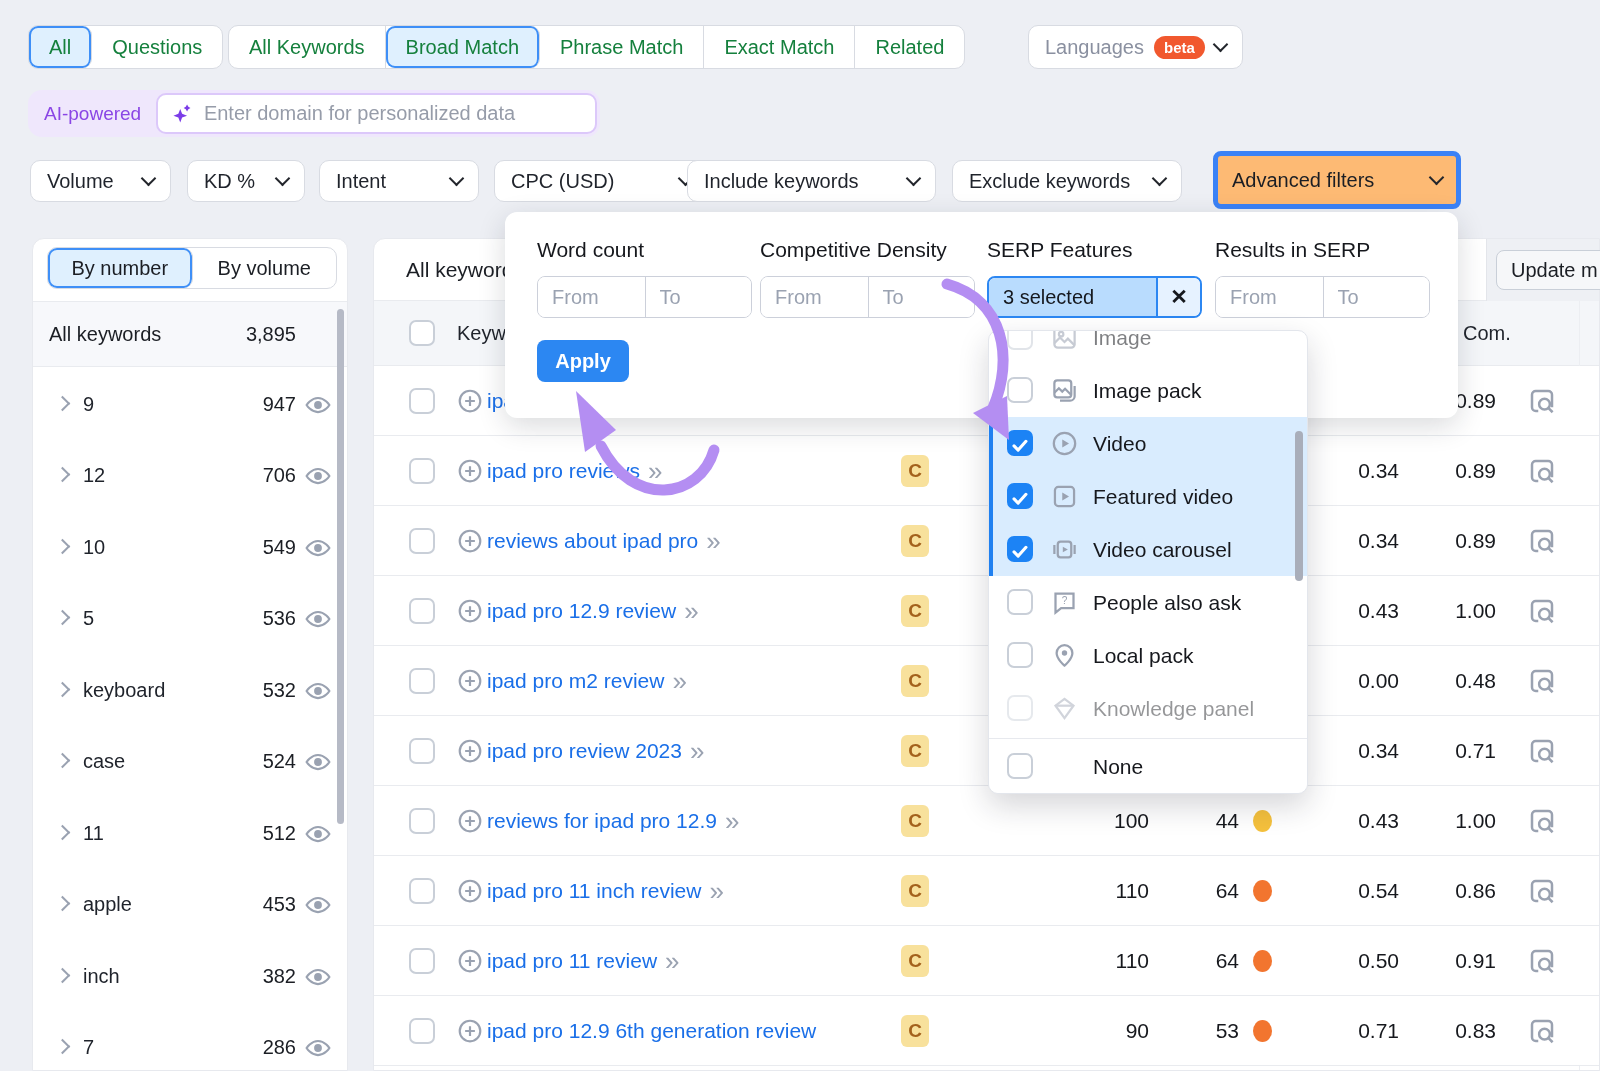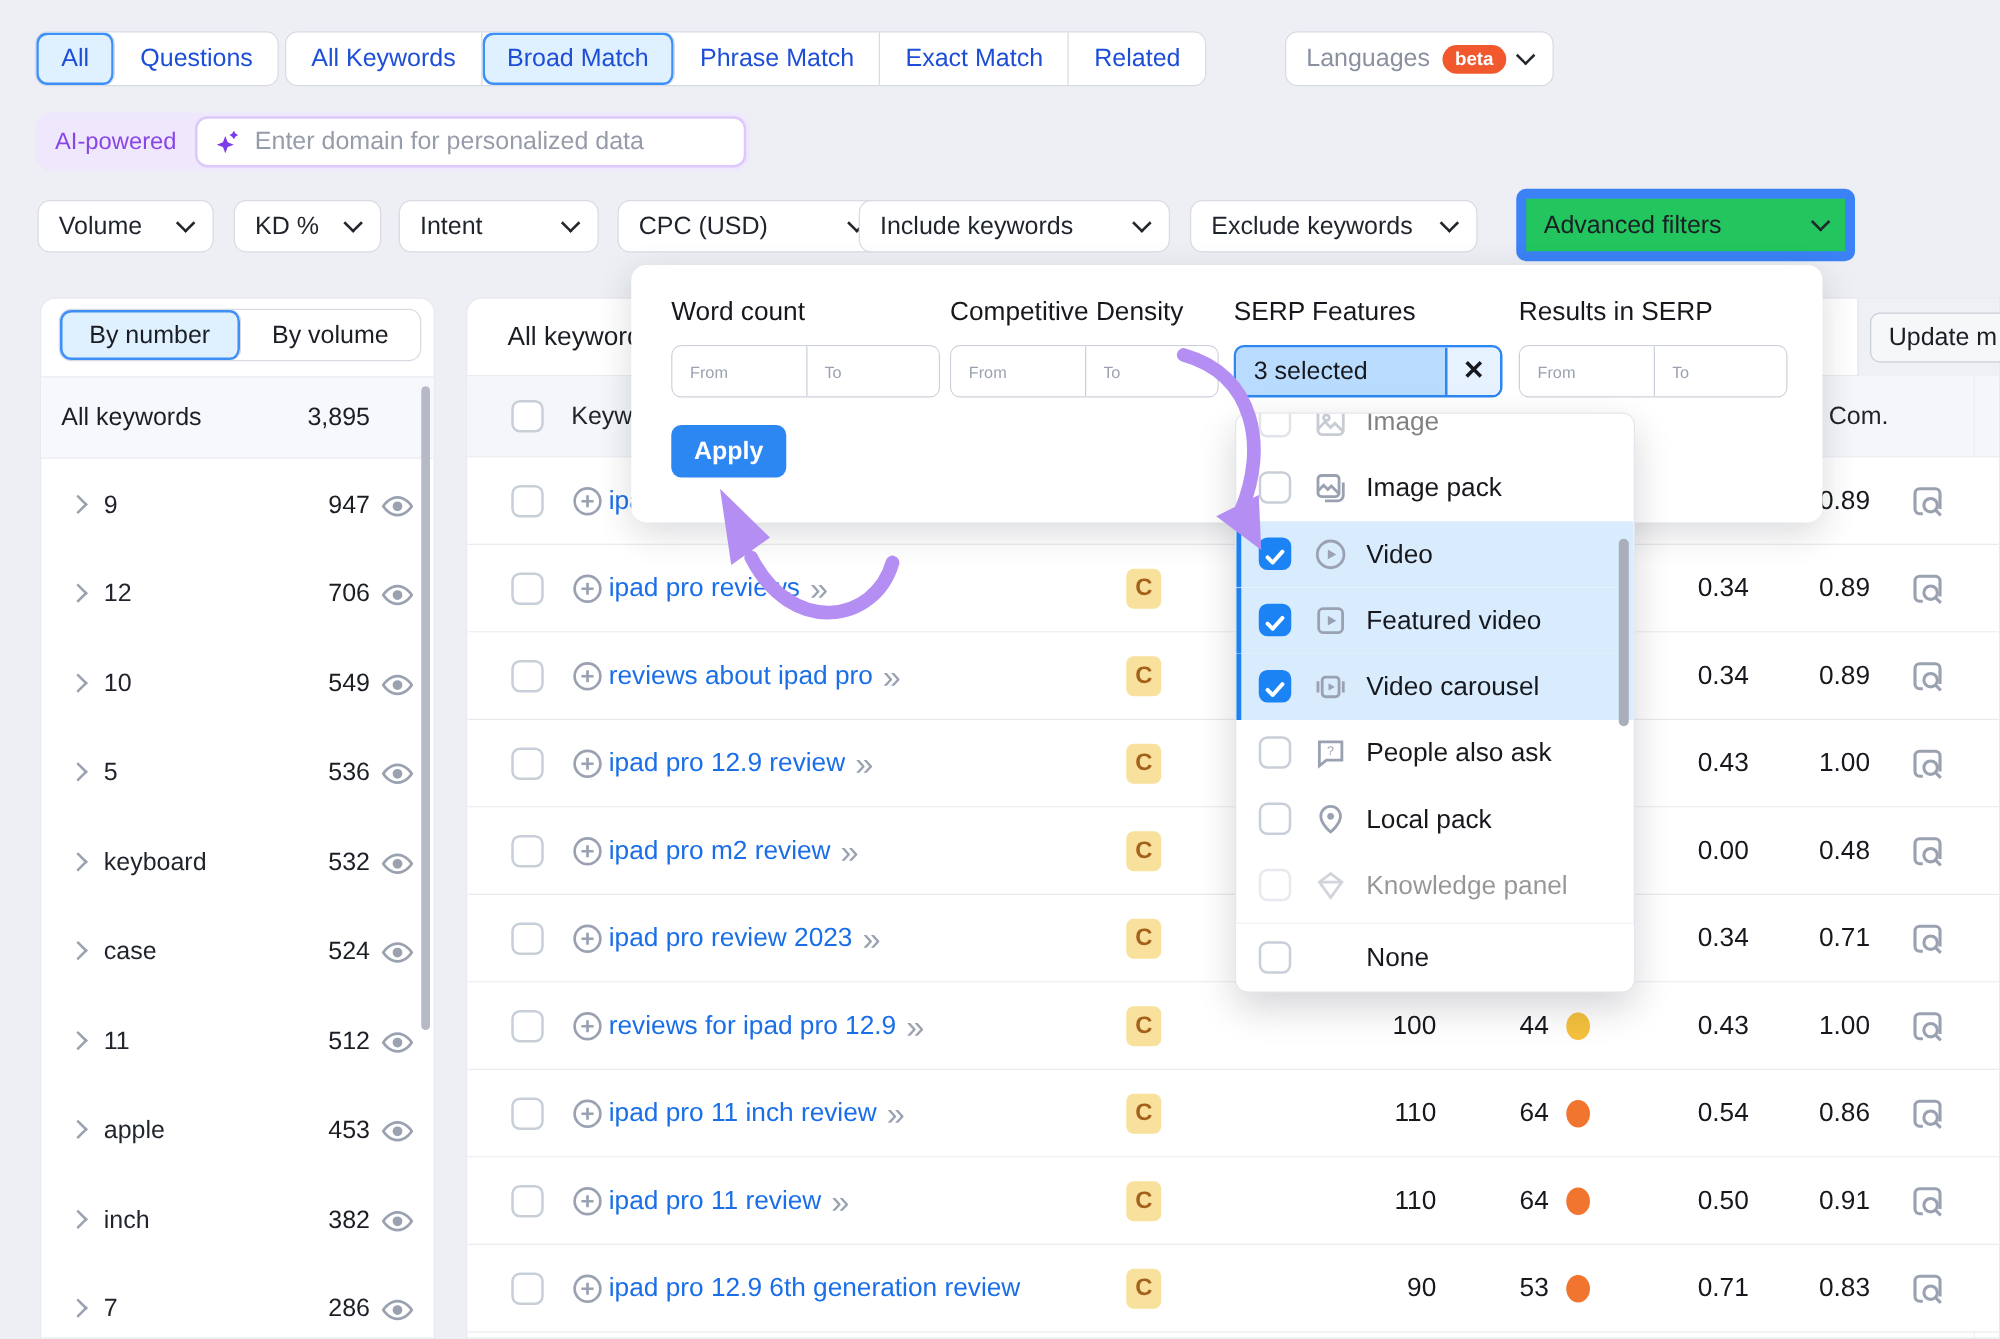--- a/index.html
+++ b/index.html
@@ -3,21 +3,21 @@
 <meta charset="utf-8">
 <style>
   * { margin:0; padding:0; box-sizing:border-box; }
   body { background:#e6e8ee; }
   .app { position:relative; width:1600px; height:1071px; background:#edeff4;
          font-family:"Liberation Sans", sans-serif; color:#1b1e24; overflow:hidden; }
 
   
   .seg-group { position:absolute; top:25px; height:44px; display:flex; background:#fff;
                border:1px solid #d8dbe2; border-radius:10px; }
-  .seg { height:42px; line-height:42px; padding:0 20px; font-size:20px; color:#1d4ed8;
+  .seg { height:42px; line-height:42px; padding:0 20px; font-size:20px; color:#15803d;
          border-right:1px solid #d8dbe2; white-space:nowrap; cursor:pointer; }
   .seg:last-child { border-right:none; }
   .seg.sel { background:#dff0fe; box-shadow: inset 0 0 0 2px #3e8ff7; border-radius:9px; }
   .lang-btn { position:absolute; left:1008px; top:25px; height:44px; display:flex; align-items:center;
               gap:10px; padding:0 16px; background:#fff; border:1px solid #d8dbe2; border-radius:10px; cursor:pointer;margin-left:20px; }
   .lang-label { font-size:20px; color:#8a90a0; }
   .beta { background:#f1582e; color:#fff; font-size:15px; font-weight:bold; padding:3px 10px; border-radius:12px; }
   .caret { width:11px; height:11px; border-right:2.5px solid #23262c; border-bottom:2.5px solid #23262c;
            transform:rotate(45deg); margin-top:-5px; flex:0 0 auto; }
 
@@ -28,22 +28,22 @@
   .ai-input { flex:1; height:41px; background:#fff; border:2px solid #dcc8fa; border-radius:10px;
               display:flex; align-items:center; gap:10px; padding:0 12px; }
   .ai-input input { border:none; outline:none; font-size:20px; width:100%; background:transparent;
                     font-family:"Liberation Sans", sans-serif; color:#1b1e24; }
   .ai-input input::placeholder { color:#969ca9; }
 
   
   .fbtn { position:absolute; top:160px; height:42px; background:#fff; border:1px solid #d8dbe2;
           border-radius:10px; display:flex; align-items:center; justify-content:space-between;
           padding:0 16px; font-size:20px; color:#1f232b; cursor:pointer; }
-  .anno { position:absolute; left:1213px; top:151px; width:271px; height:58px;
-          border:8px solid #3b82f6; border-radius:8px; background:#22c55e; z-index:5; }
+  .anno { position:absolute; left:1213px; top:151px; width:248px; height:58px;
+          border:5px solid #3b82f6; border-radius:8px; background:#fdba74; z-index:5; }
   .anno .fbtn-in { width:100%; height:100%; display:flex; align-items:center; justify-content:space-between;
                    padding:0 14px; font-size:20px; cursor:pointer; }
 
   
   .sidebar { position:absolute; left:32px; top:238px; width:316px; height:833px; background:#fff;
              border:1px solid #e7e9ee; border-radius:12px 12px 0 0; }
   .sb-toggle { position:absolute; left:14px; top:8px; width:290px; height:42px; display:flex;
                border:1px solid #d8dbe2; border-radius:10px; background:#fff; }
   .sb-seg { flex:1; text-align:center; line-height:40px; font-size:20px; cursor:pointer; border-right:1px solid #d8dbe2; }
   .sb-seg:last-child { border-right:none; }
@@ -91,21 +91,21 @@
   .dot { position:absolute; left:879px; top:24px; width:19px; height:22px; border-radius:50%; }
   .serp-ico { position:absolute; left:1153px; top:20px; width:30px; height:30px; cursor:pointer; }
   .v-div { position:absolute; left:1205px; top:62px; bottom:0; width:1px; background:#eceef2; }
 
   
   .panel { position:absolute; left:505px; top:212px; width:953px; height:206px; background:#fff;
            border-radius:12px; box-shadow:0 8px 28px rgba(25,30,45,.16); z-index:10; }
   .p-label { position:absolute; top:26px; font-size:21px; color:#16181d; white-space:nowrap; }
   .fromto { position:absolute; top:64px; width:215px; height:42px; border:1px solid #ccd0da; border-radius:8px;
             background:#fff; display:flex; overflow:hidden; }
-  .fromto input { width:50%; border:none; outline:none; font-size:13px; padding-left:14px;
+  .fromto input { width:50%; border:none; outline:none; font-size:20px; padding-left:14px;
                   font-family:"Liberation Sans", sans-serif; color:#1b1e24; }
   .fromto input::placeholder { color:#9aa2b1; }
   .fromto input + input { border-left:1px solid #ccd0da; }
   .serp-sel { position:absolute; left:482px; top:64px; width:215px; height:42px; border:2px solid #2c87f2;
               border-radius:8px; display:flex; overflow:hidden; cursor:pointer; }
   .serp-sel .val { flex:1; background:#b9dcfe; font-size:20px; line-height:38px; padding-left:14px; color:#15181e; }
   .serp-sel .x { width:44px; background:#e6f2ff; border-left:2px solid #2c87f2; text-align:center;
                  line-height:38px; font-size:21px; font-weight:bold; color:#16181d; }
   .apply { position:absolute; left:32px; top:128px; width:92px; height:42px; background:#2c87f2; border:none;
            border-radius:8px; color:#fff; font-size:20px; font-weight:bold; cursor:pointer;

